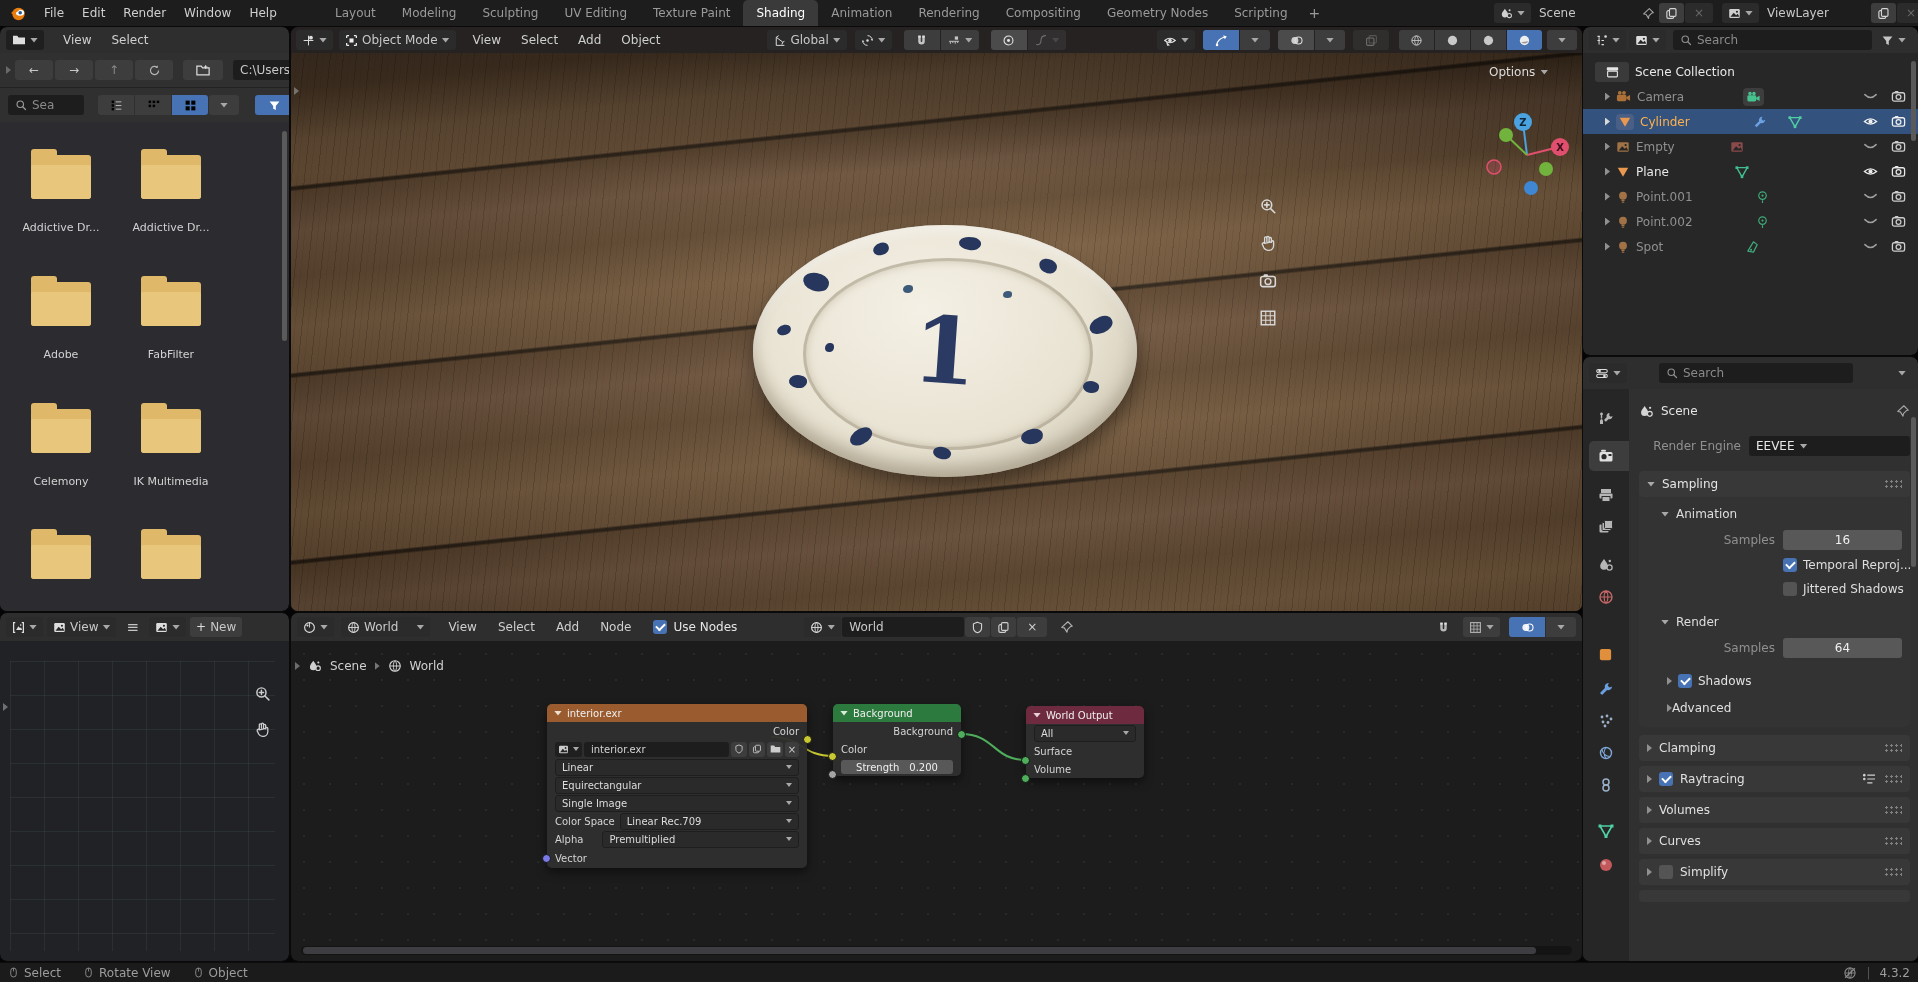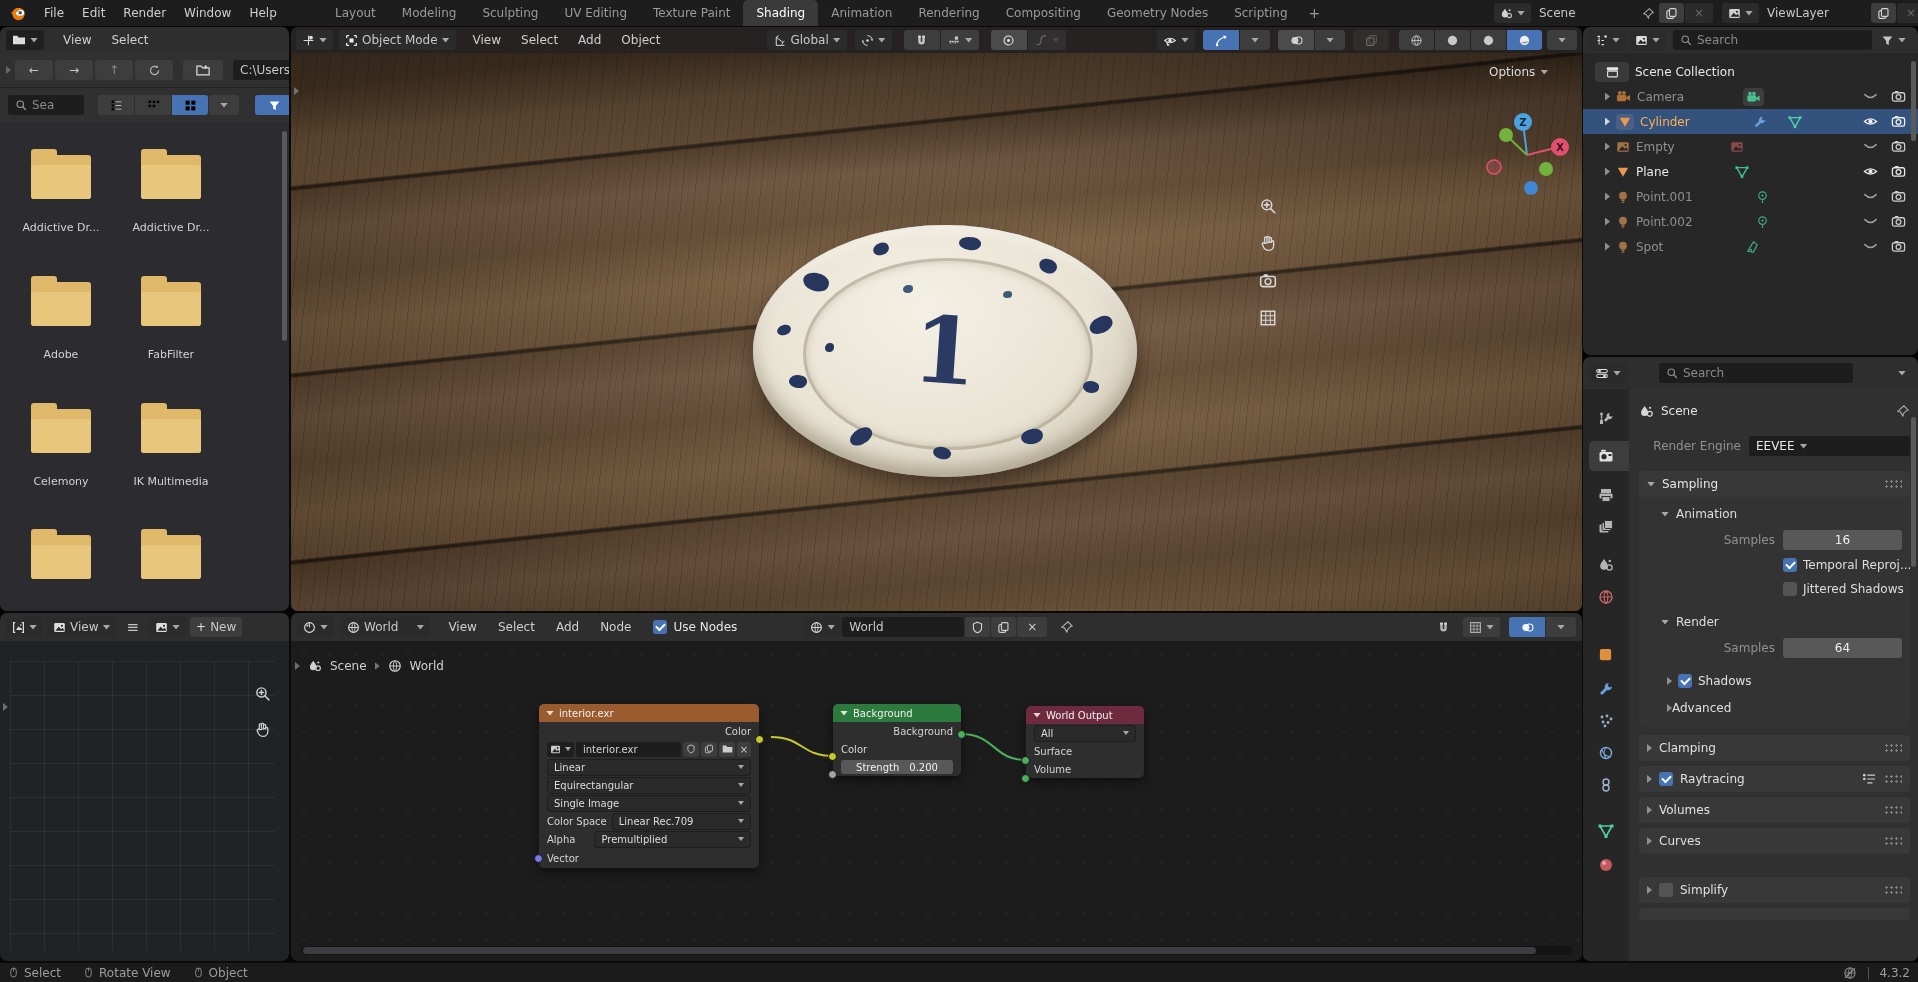--- a/index.html
+++ b/index.html
@@ -988,21 +988,21 @@
     <div class="phead" style="margin-top:5px">
       <span class="chevr"></span>
         <span style="color:#e0e0e0">Volumes</span>
         <span class="grip"></span>
     </div>
     <div class="phead" style="margin-top:5px">
       <span class="chevr"></span>
         <span style="color:#e0e0e0">Curves</span>
         <span class="grip"></span>
     </div>
-    <div class="phead" style="margin-top:23px">
+    <div class="phead" style="margin-top:5px">
       <span class="chevr"></span>
         <span class="cb"></span>
       <span style="color:#e0e0e0">Simplify</span>
         <span class="grip"></span>
     </div>
     <div class="phead" style="margin-top:5px;height:12px"></div>
   </div>
   <div class="scrollthumb" style="right:2px;top:60px;width:5px;height:150px"></div>
 </div>
 
@@ -1137,21 +1137,21 @@
           <use href="#i-globe"></use>
         </svg>
       <span>World</span>
     </div>
 
     <svg class="abs" style="left:0;top:0;pointer-events:none" width="1291" height="320">
       <path d="M480,96 C512,96 510,115 542,115" fill="none" stroke="#c8c832" stroke-width="2"></path>
       <path d="M670,93 C704,93 702,119 735,119" fill="none" stroke="#4fae5c" stroke-width="2"></path>
     </svg>
 
-    <div class="node" style="left:248px;top:63px;width:220px">
+    <div class="node" style="left:256px;top:63px;width:260px">
       <div class="nhead" style="background:#9a5b2e">
         <span class="chev" style="background:#f0e0d0"></span>
           <span>interior.exr</span>
       </div>
       <div class="nrow" style="justify-content:flex-end">
         <span>Color</span>
         <span class="sock" style="right:-5px;top:31px;background:#c8c832"></span>
       </div>
       <div class="nrow" style="gap:2px">
         <span class="btn" style="height:15px;background:#1f1f1f;padding:0 3px">

